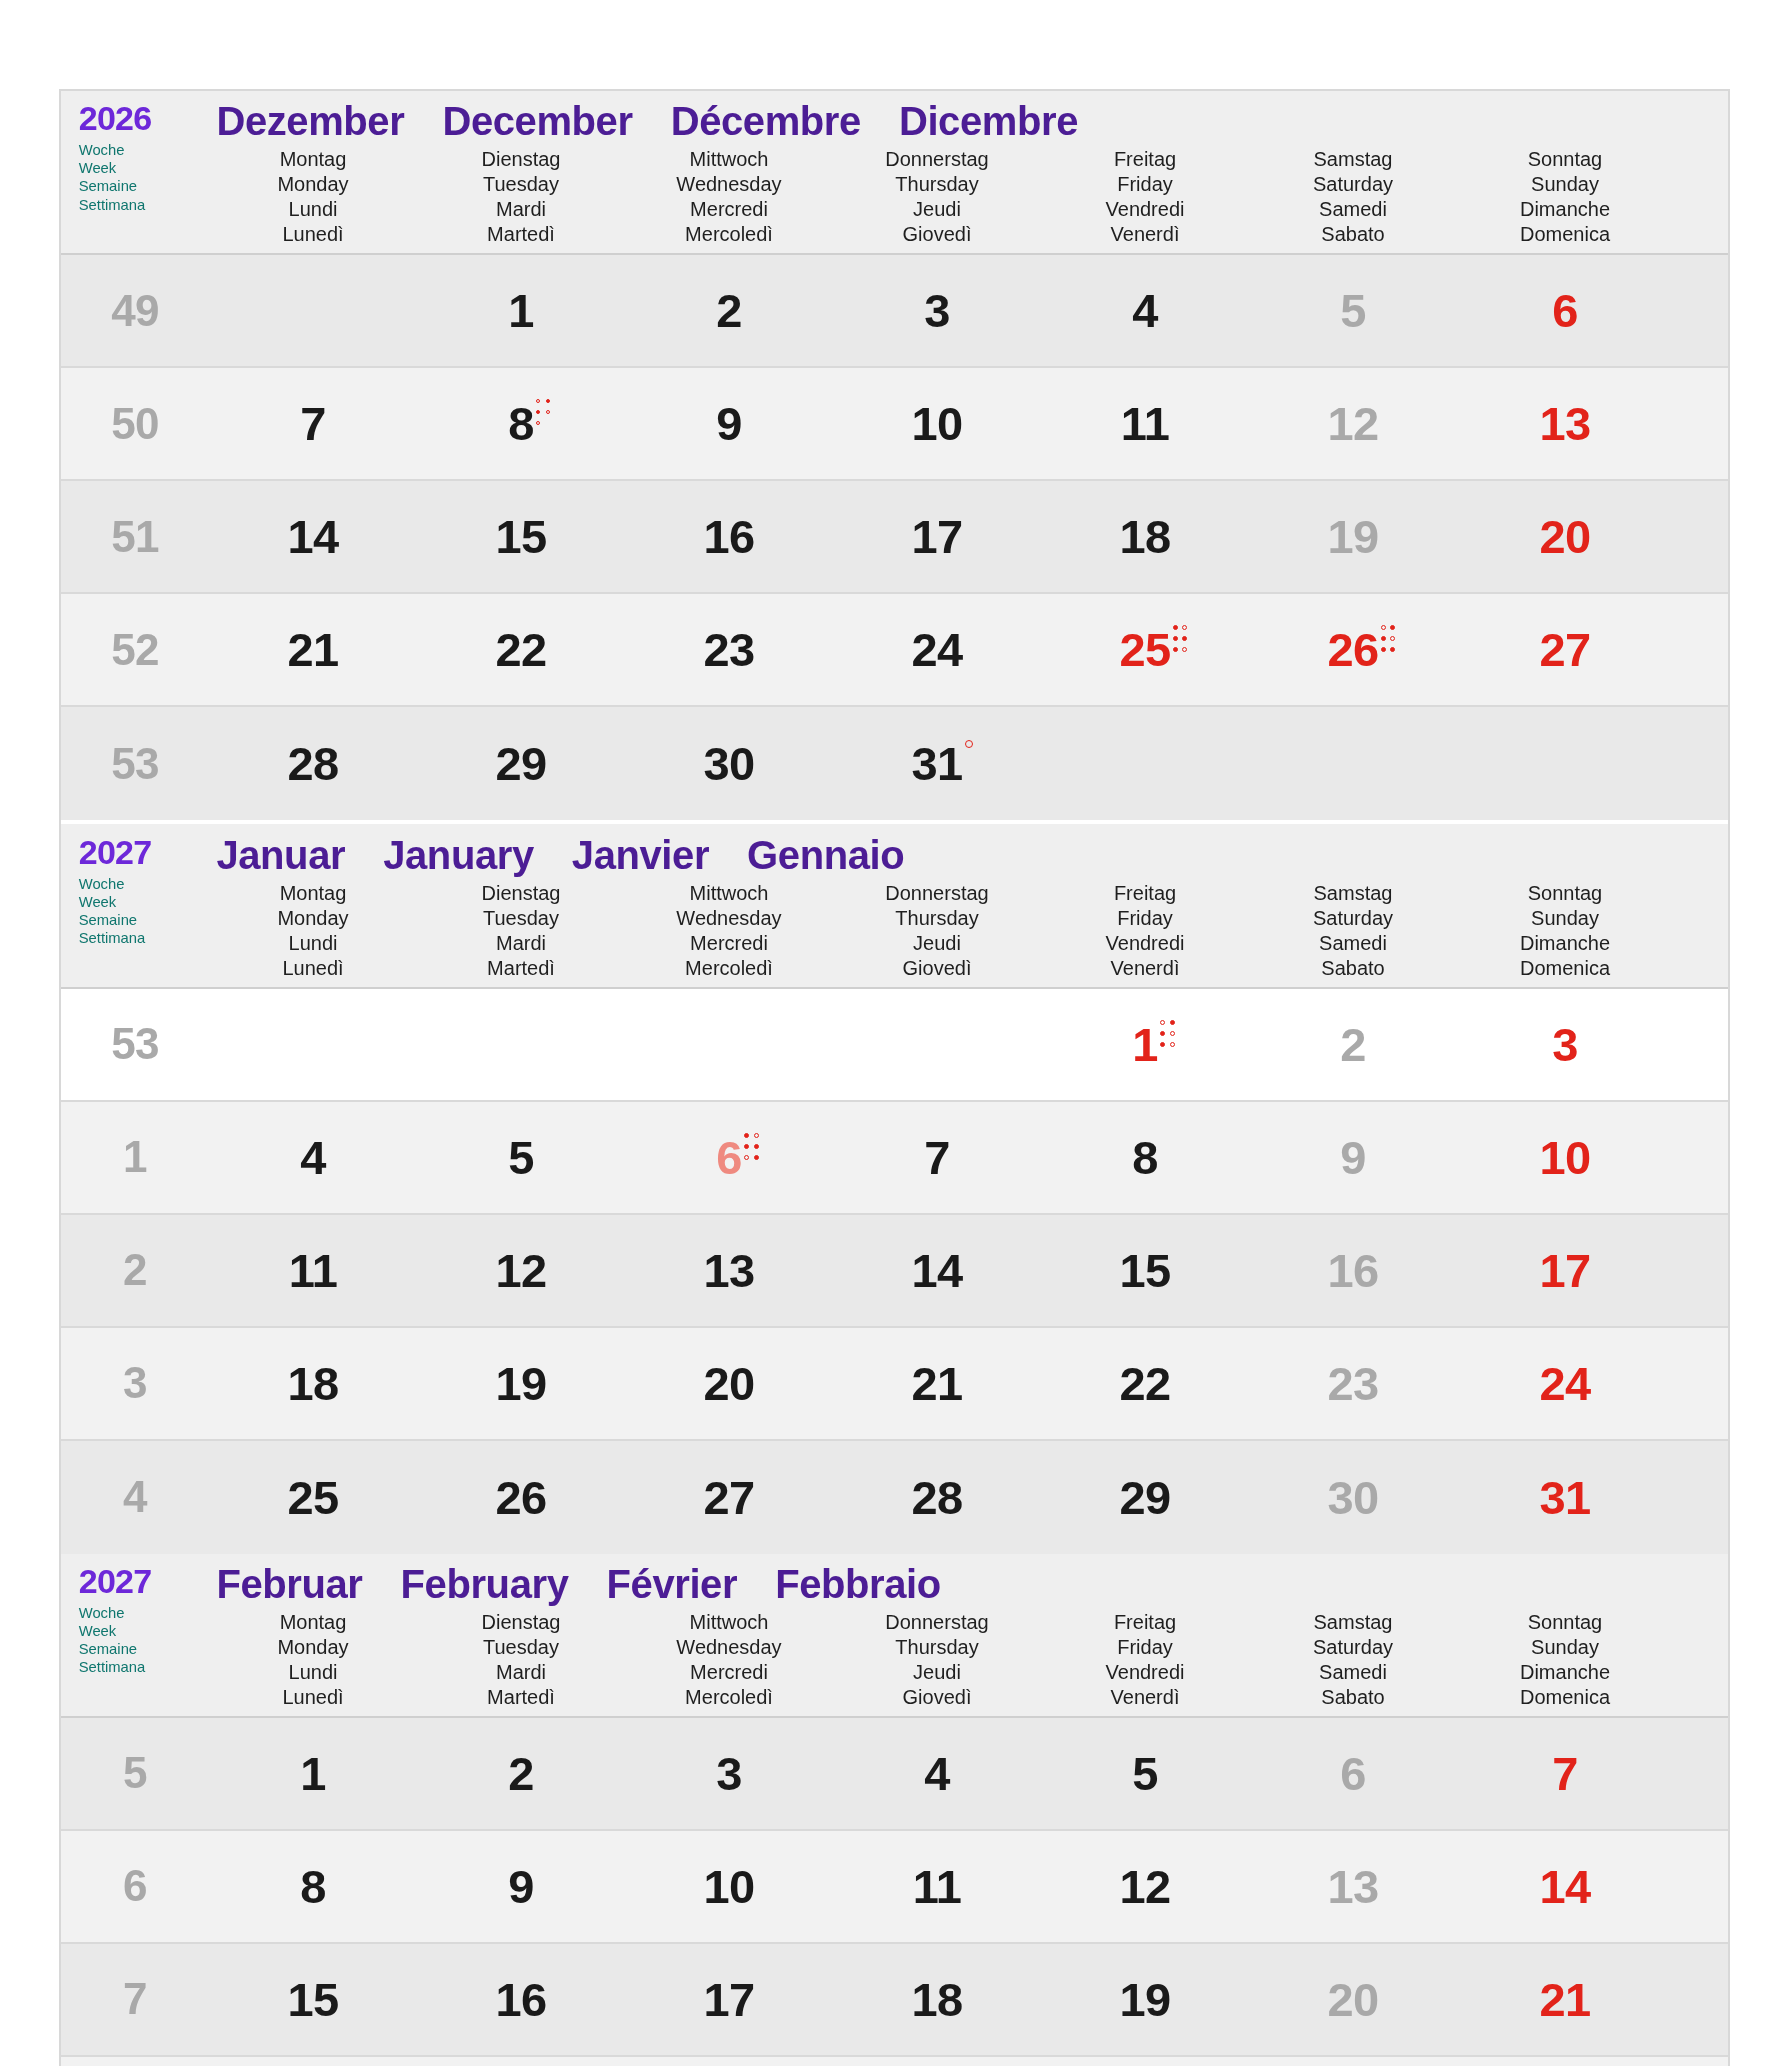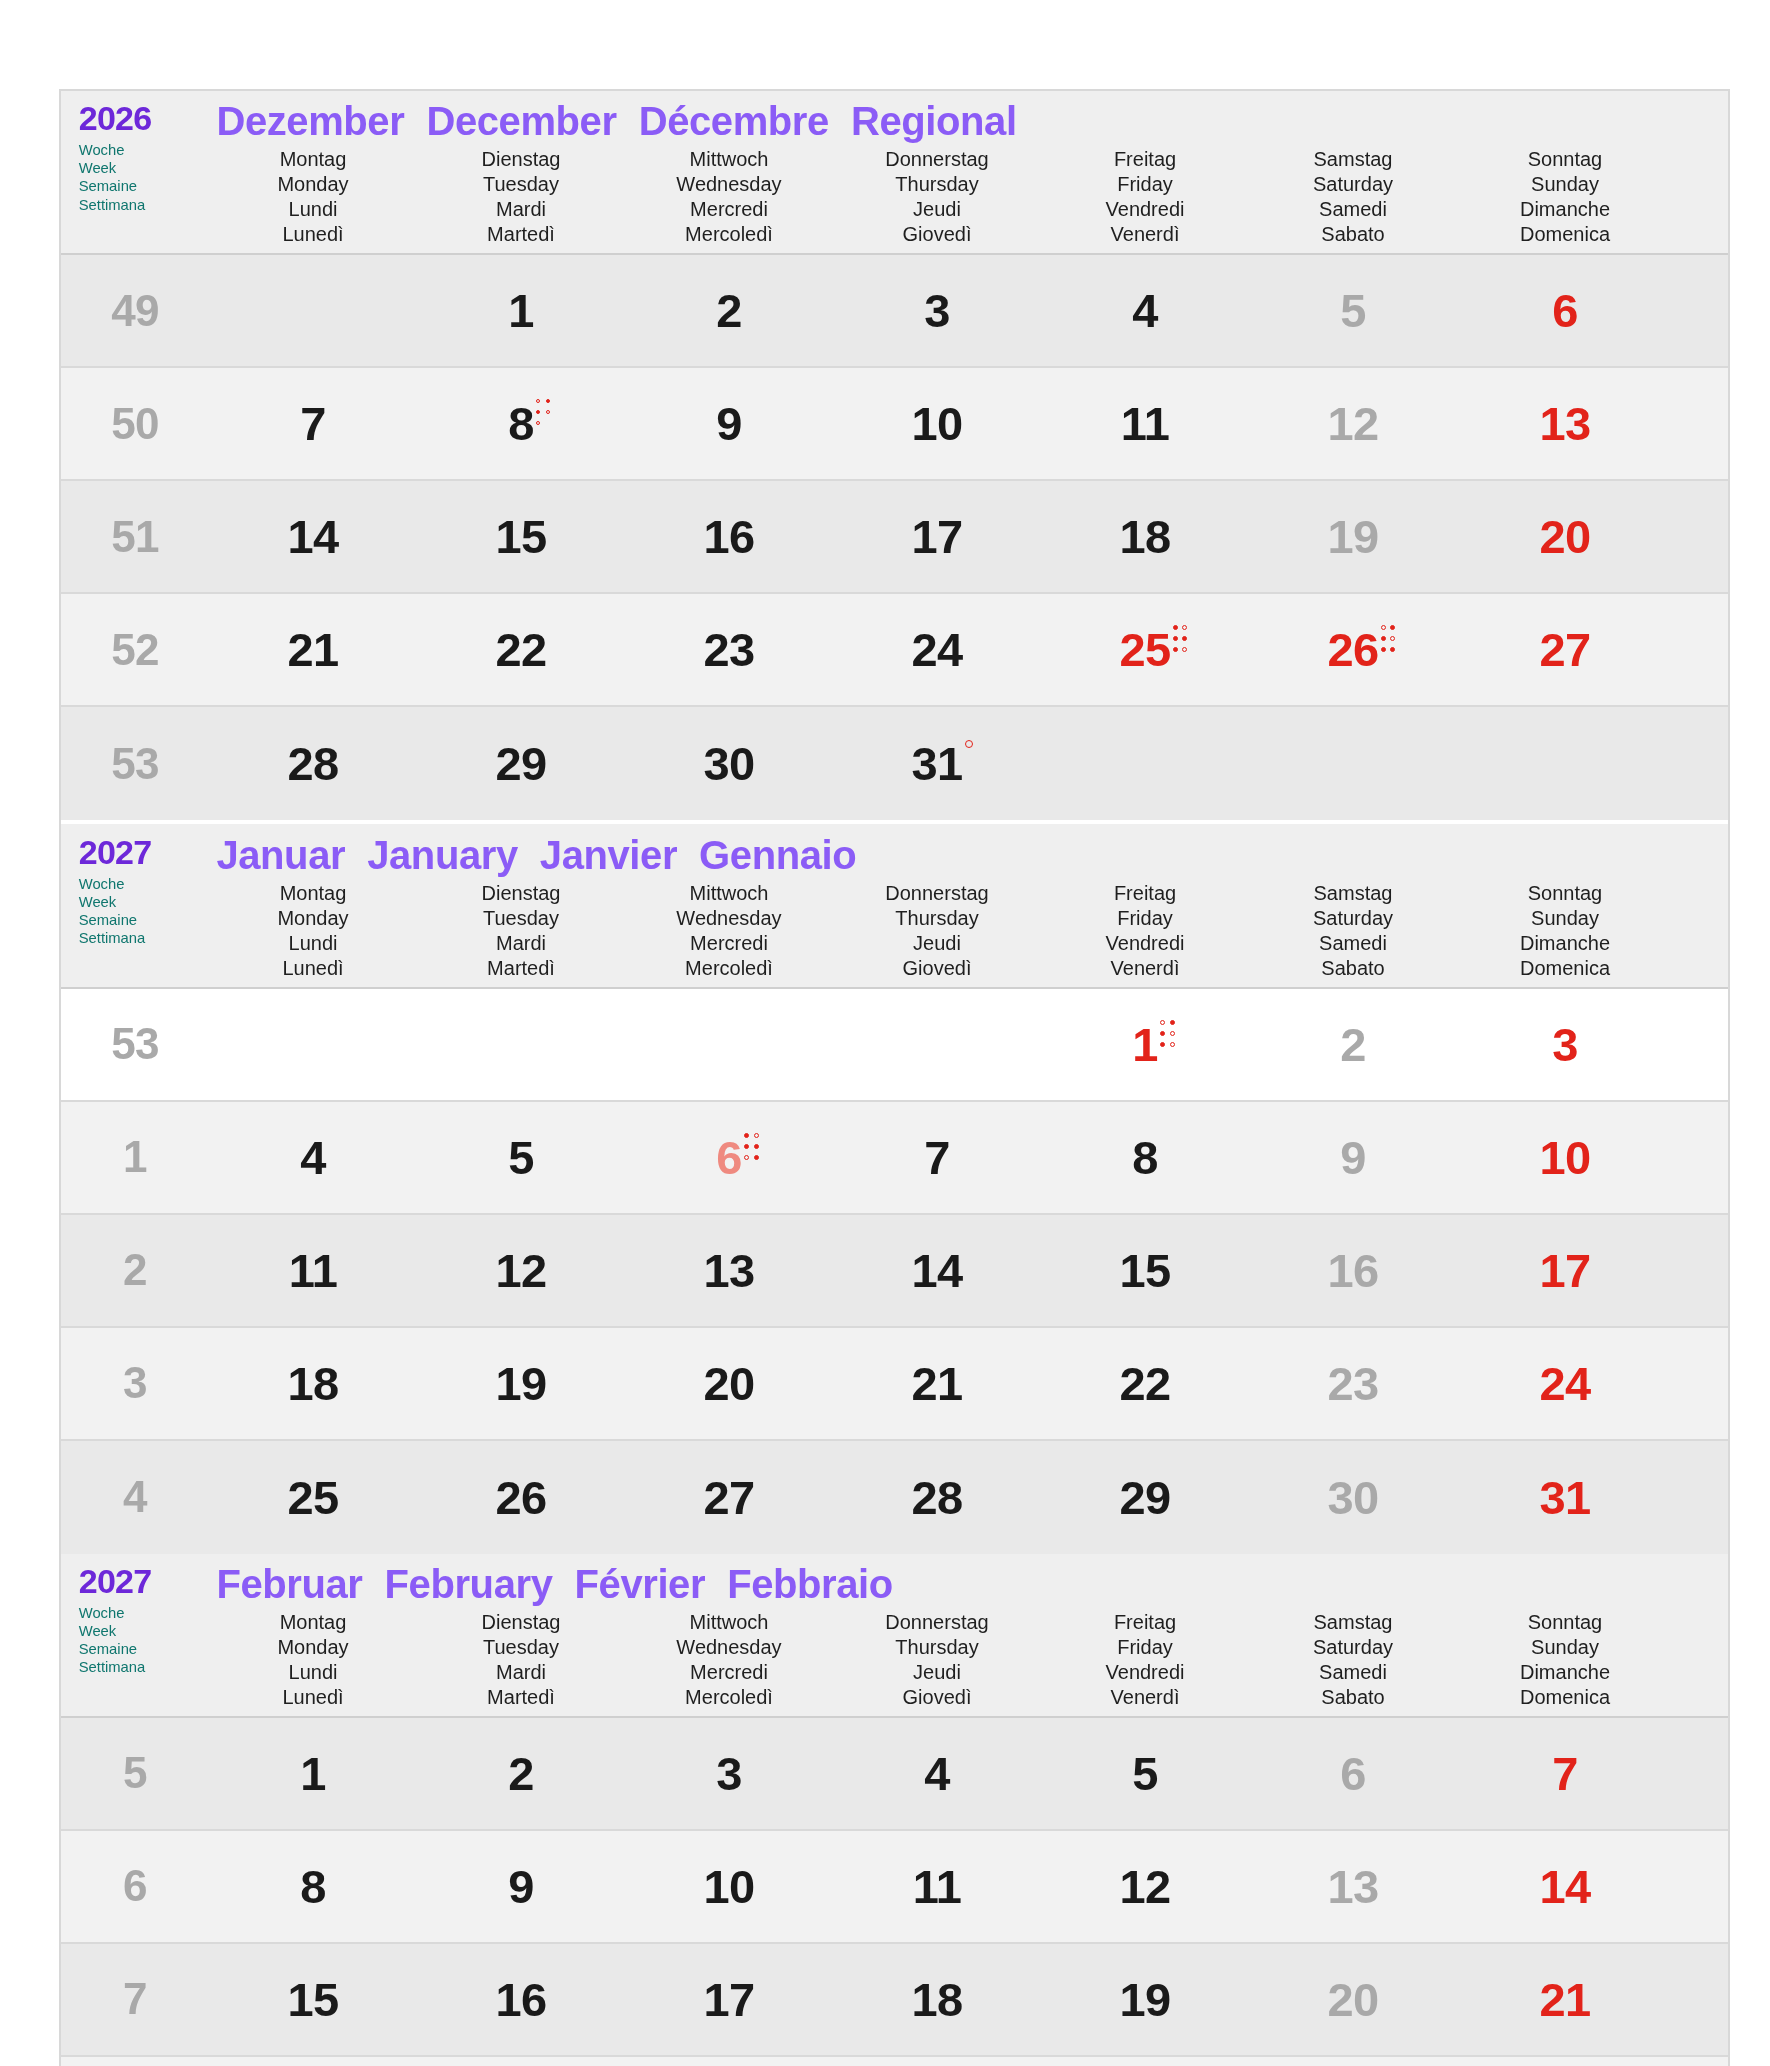--- a/index.html
+++ b/index.html
@@ -52,24 +52,24 @@
     color: #0f766e;
   }
   .hdr-names {
     flex: 1 1 auto;
     display: flex;
     flex-direction: column;
     justify-content: flex-start;
   }
   .month-names {
     display: flex;
-    gap: 22px;
+    gap: 38px;
     font-size: 40px;
     font-weight: bold;
-    color: #8b5cf6;
+    color: #4c1d95;
     line-height: 1.0;
     padding-left: 7.4px;
     letter-spacing: -0.4px;
   }
   .daycols {
     display: flex;
     margin-top: 5.9px;
   }
   .daycol {
     text-align: center;
@@ -187,21 +187,21 @@
             <div>Week</div>
             <div>Semaine</div>
             <div>Settimana</div>
           </div>
         </div>
         <div class="hdr-names">
           <div class="month-names">
             <span>Dezember</span>
             <span>December</span>
             <span>Décembre</span>
-            <span>Regional</span>
+            <span>Dicembre</span>
           </div>
           <div class="daycols">
             <div class="daycol c-mon">
               <div>Montag</div>
               <div>Monday</div>
               <div>Lundi</div>
               <div>Lunedì</div>
             </div>
             <div class="daycol c-tue">
               <div>Dienstag</div>

